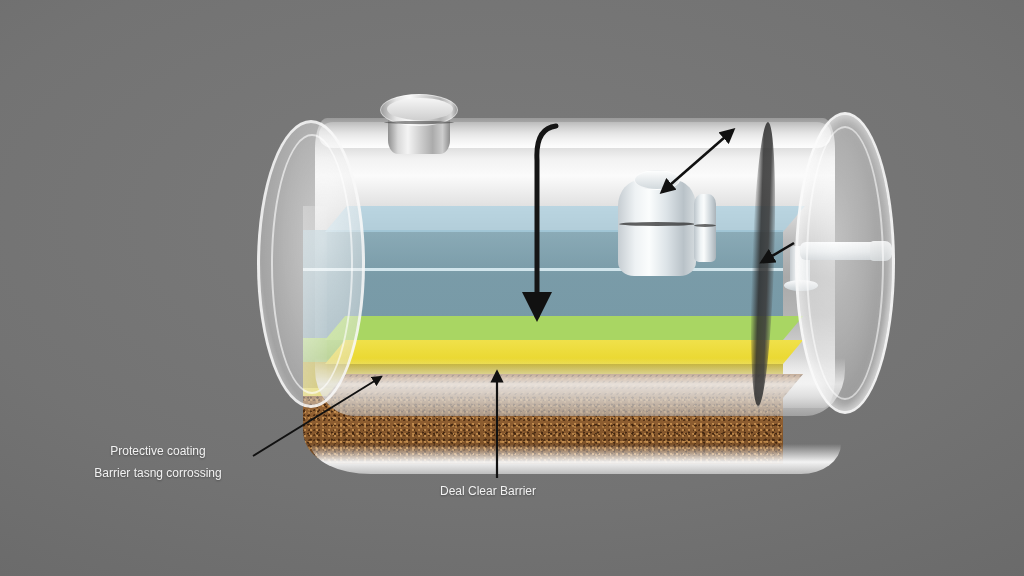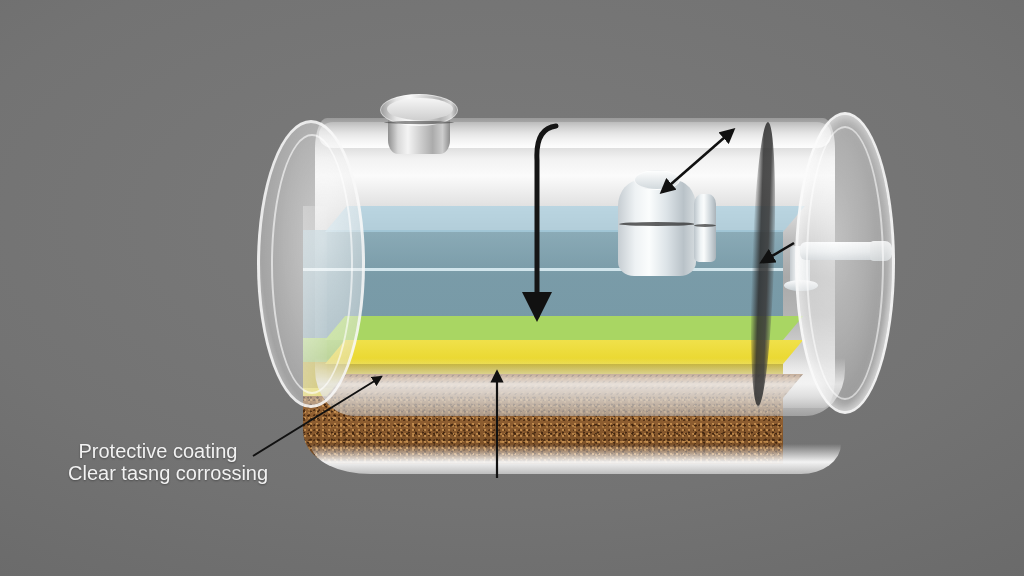--- a/index.html
+++ b/index.html
@@ -429,21 +429,21 @@
     top: 0;
     width: 1024px;
     height: 576px;
     overflow: visible;
   }
 
   
   .callout {
     position: absolute;
     color: #f2f2f2;
-    font-size: 20px;
+    font-size: 12px;
     line-height: 22px;
     text-shadow: 0 1px 2px rgba(0,0,0,0.35);
     white-space: nowrap;
   }
   #callout-coating {
     left: 68px;
     top: 440px;
     text-align: center;
     width: 180px;
   }
@@ -529,17 +529,20 @@
 
     <line x1="794" y1="243" x2="762" y2="262" stroke="#111" stroke-width="2.6" marker-end="url(#ah)"></line>
 
     <line x1="253" y1="456" x2="381" y2="377" stroke="#111" stroke-width="1.8" marker-end="url(#ah)"></line>
 
     <line x1="497" y1="478" x2="497" y2="372" stroke="#111" stroke-width="2.2" marker-end="url(#ah)"></line>
   </svg>
 
   <div class="callout" id="callout-coating">
     <div>Protective coating</div>
-    <div>Clear tasng corrossing</div>
+    <div>Barrier tasng corrossing</div>
   </div>
 
+  <div class="callout" id="callout-barrier">
+    <div>Deal Clear Barrier</div>
+  </div>
 
 </div>
 
 </body></html>

